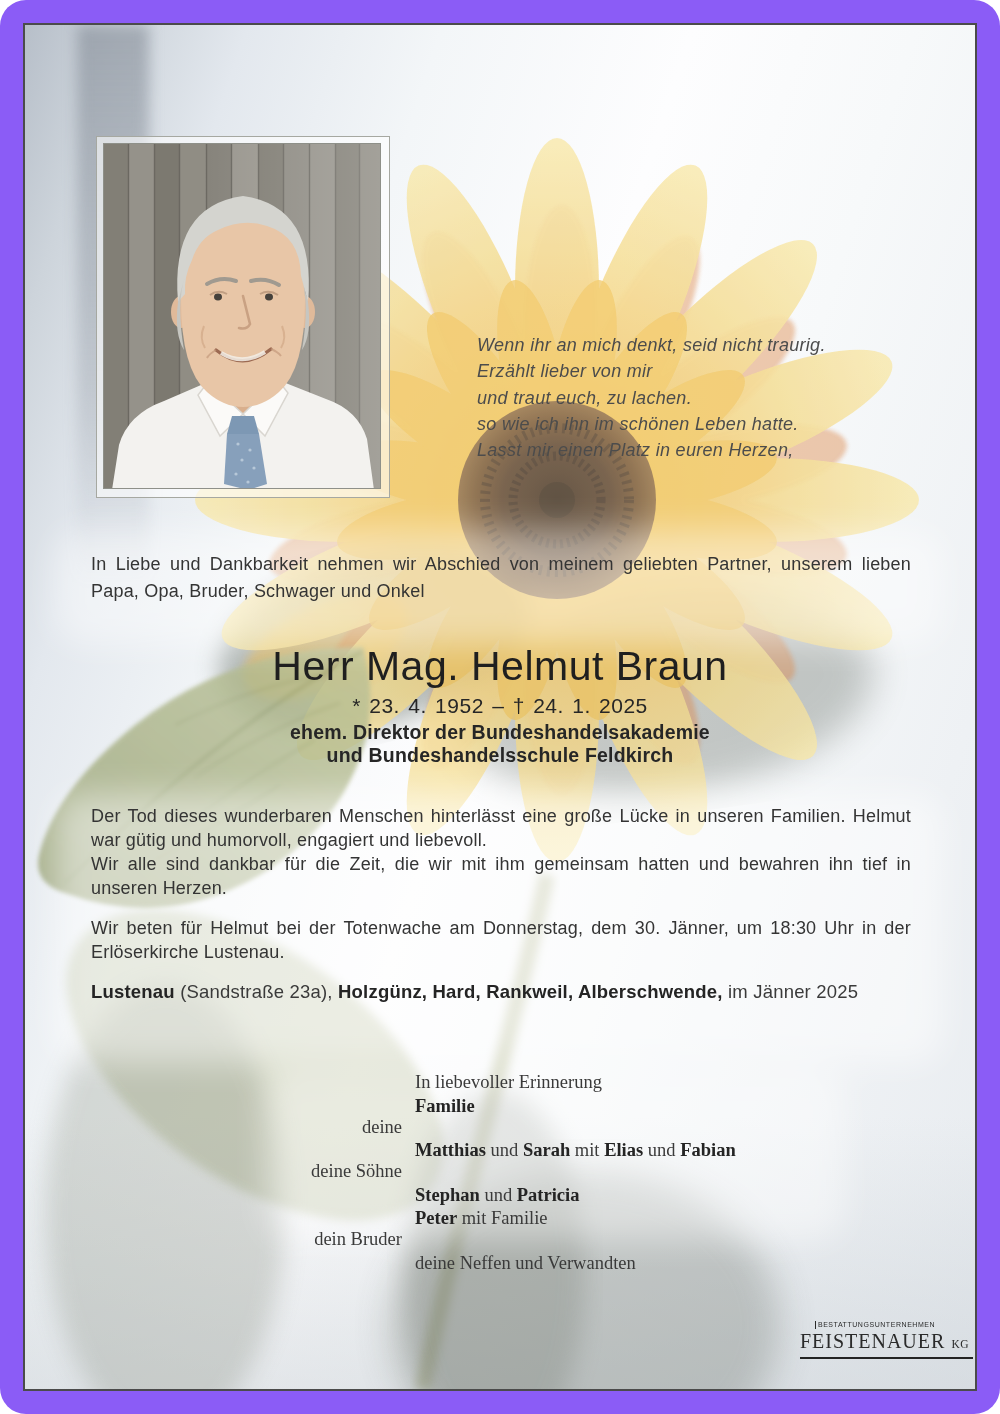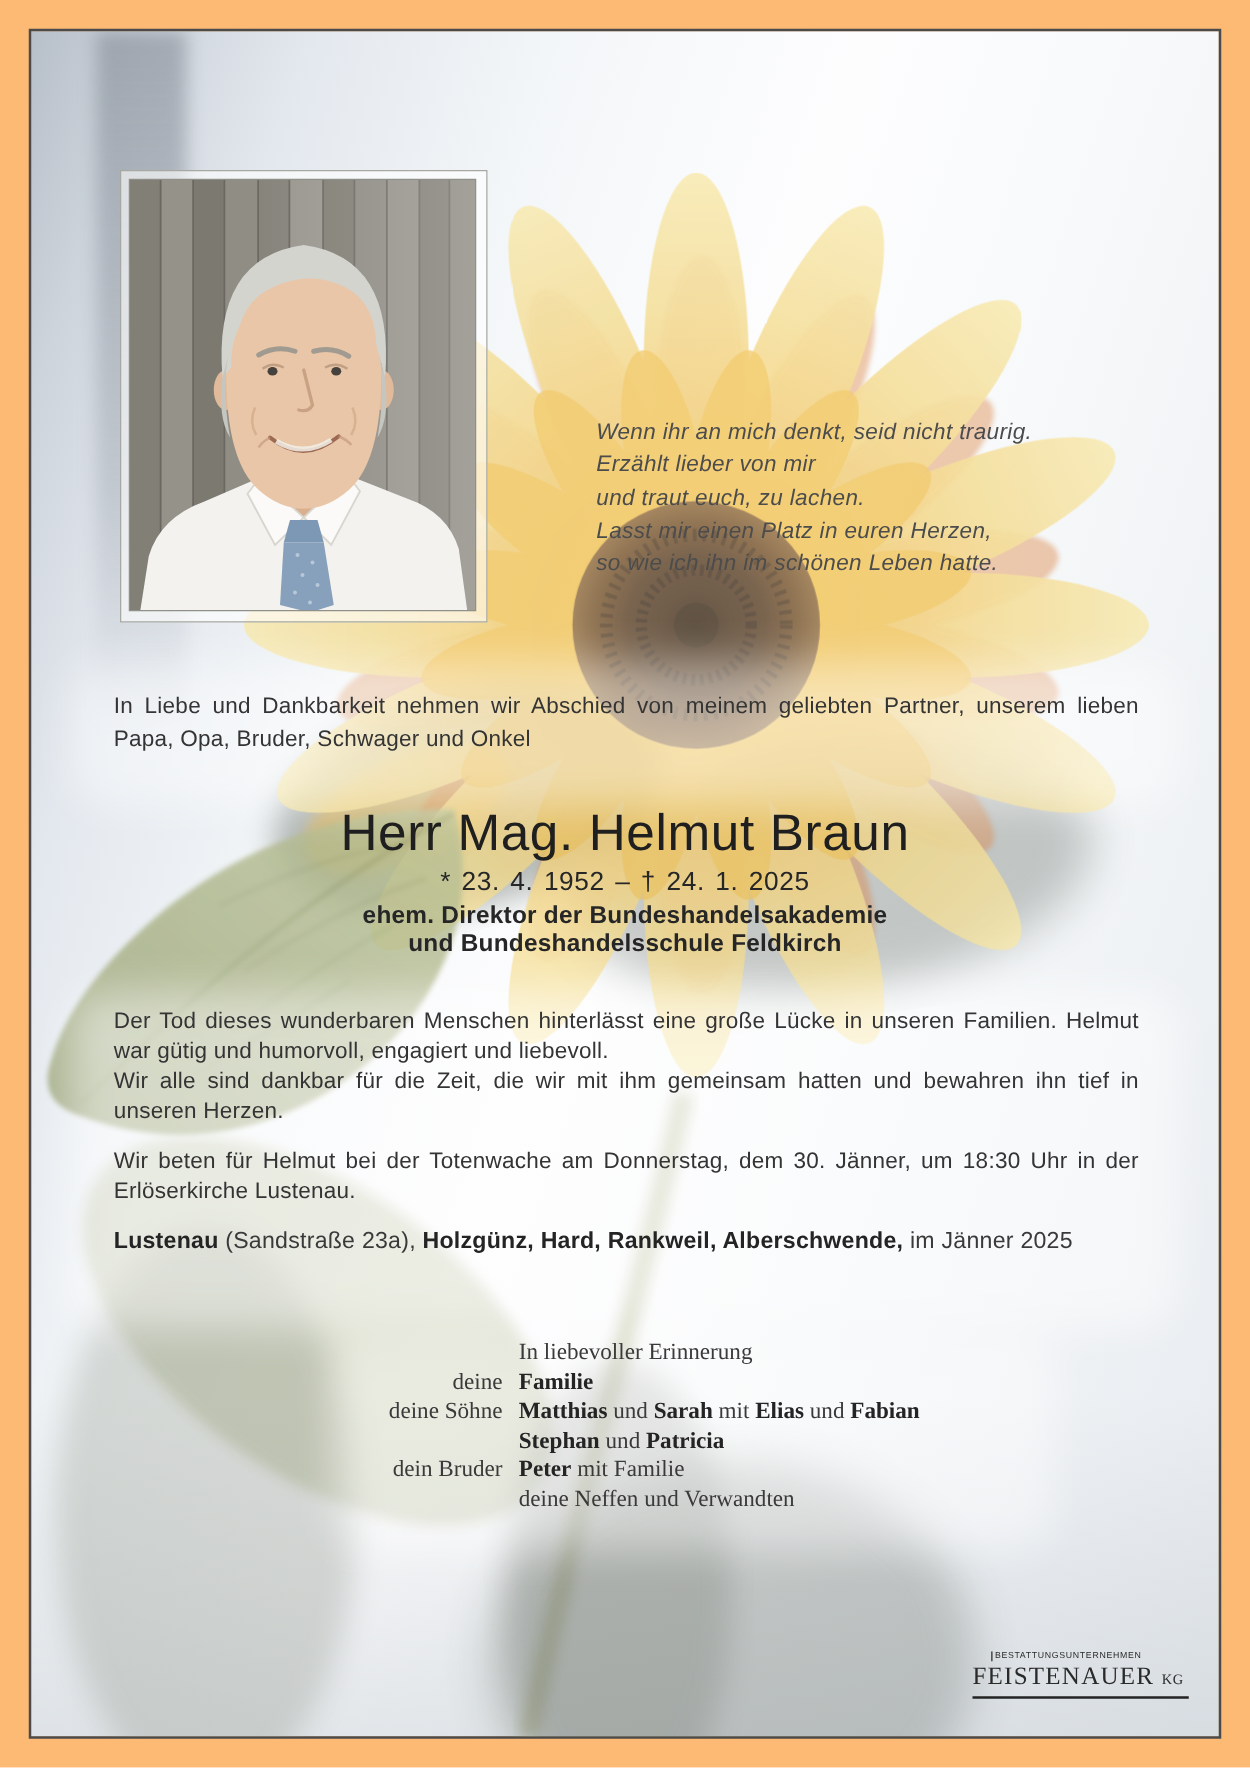--- a/index.html
+++ b/index.html
@@ -1,18 +1,18 @@
 <!DOCTYPE html>
 <html lang="de"><head>
 <meta charset="utf-8">
 <title>Parte</title>
 <style>
   html,body{margin:0;padding:0;background:#ffffff;}
-  .page{position:relative;width:1000px;height:1414px;background:#fdba74;
-        font-family:"Liberation Sans",sans-serif;overflow:hidden;}
+  .page{position:relative;width:1000px;height:1414px;background:#8b5cf6;
+        font-family:"Liberation Sans",sans-serif;overflow:hidden;border-radius:26px;}
   .sheet{position:absolute;left:23px;top:23px;width:950px;height:1364px;
          border:2px solid #4b4b4b;overflow:hidden;
          background:
            linear-gradient(180deg, rgba(255,255,255,0) 80%, rgba(195,202,208,.45) 100%),
            linear-gradient(108deg,#b7bfc9 0%,#cdd4db 7%,#e3e8ee 16%,#f3f6f8 30%,#fdfdfe 48%,#f7f9fa 64%,#eef1f4 84%,#e7ebef 100%);}
   .bg-stripe{position:absolute;left:52px;top:0;width:72px;height:560px;
          background:linear-gradient(180deg,rgba(125,133,144,.55),rgba(125,133,144,.28) 65%,rgba(125,133,144,0));
          filter:blur(7px);}
   .bg-art{position:absolute;left:0;top:0;width:950px;height:1364px;}
   .wash{position:absolute;background:rgba(255,255,255,.42);filter:blur(16px);border-radius:30px;}
@@ -46,25 +46,25 @@
             font-size:18px;line-height:24px;color:#343434;letter-spacing:.2px;}
   .para-group{margin:0 0 16px 0;}
   .para{text-align:justify;}
   .places{margin-top:16px;font-size:18.5px;color:#3a3a3a;}
   .seg-bold{font-weight:700;color:#242424;}
 
   
   .family{position:absolute;left:22px;top:1046px;width:880px;
           font-size:18.5px;line-height:23.5px;color:#3a3a3a;font-family:Liberation Serif, serif;}
   .fam-row{display:flex;}
-  .fam-label{width:355px;text-align:right;flex:0 0 355px;}
+  .fam-label{width:355px;text-align:right;flex:0 0 355px;margin-top:21px;}
   .fam-value{margin-left:13px;text-align:left;}
 
   
-  .logo{position:absolute;right:24px;top:1296px;color:#2a2a2a;text-align:left;}
+  .logo{position:absolute;right:2px;top:1296px;color:#2a2a2a;text-align:left;}
   .logo-top{font-size:7px;letter-spacing:.55px;margin-left:15px;line-height:8px;
             border-left:1px solid #2a2a2a;padding-left:2px;}
   .logo-main{font-family:"Liberation Serif",serif;font-size:20px;line-height:24px;
              letter-spacing:1px;border-bottom:2px solid #232323;padding:0 4px 1px 0;}
   .logo-name::first-letter{font-size:27px;}
   .logo-kg{font-size:11.5px;letter-spacing:.5px;}
 </style>
 </head>
 <body>
 
@@ -256,22 +256,22 @@
             <path d="M112,206 q-7,4 -9,8 M167,205 q7,3 10,7" stroke="#c49a7c" stroke-width="2" fill="none" opacity=".7"></path>
           </g>
         </svg>
       </div>
     </div>
 
     <div class="poem">
         <div>Wenn ihr an mich denkt, seid nicht traurig.</div>
         <div>Erzählt lieber von mir</div>
         <div>und traut euch, zu lachen.</div>
+        <div>so wie ich ihn im schönen Leben hatte.</div>
         <div>Lasst mir einen Platz in euren Herzen,</div>
-        <div>so wie ich ihn im schönen Leben hatte.</div>
       </div>
 
     <div class="intro">In Liebe und Dankbarkeit nehmen wir Abschied von meinem geliebten Partner, unserem lieben Papa, Opa, Bruder, Schwager und Onkel</div>
 
     <div class="name-block">
       <div class="deceased-name">Herr Mag. Helmut Braun</div>
       <div class="dates">* 23. 4. 1952 – † 24. 1. 2025</div>
       <div class="former-title first">ehem. Direktor der Bundeshandelsakademie</div>
       <div class="former-title">und Bundeshandelsschule Feldkirch</div>
     </div>

